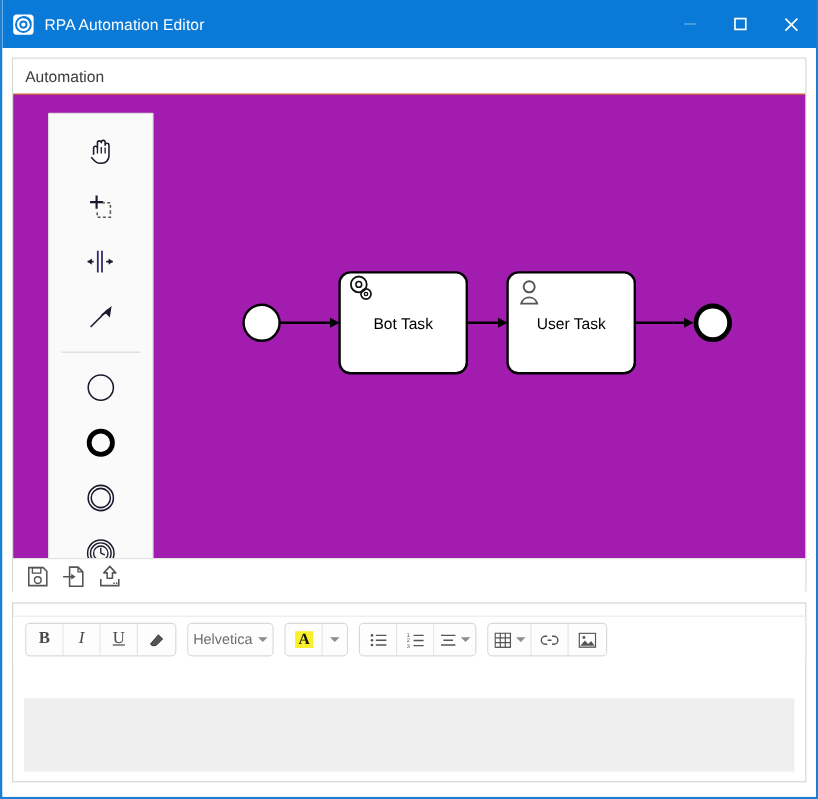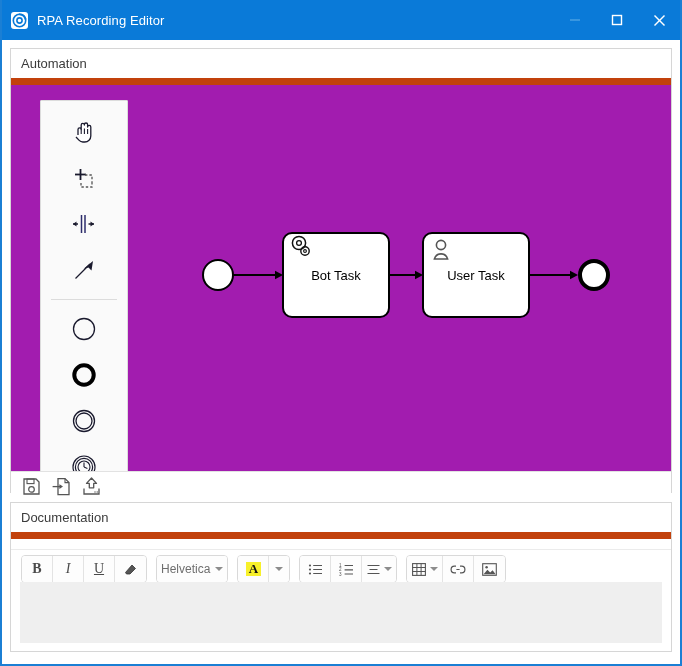--- a/index.html
+++ b/index.html
@@ -74,21 +74,21 @@
     padding: 8px 8px 0 8px;
     box-sizing: border-box;
   }
   .panel {
     border: 1px solid #d6d6d6;
     background: #ffffff;
     box-sizing: border-box;
   }
   .panel-header {
     height: 29px;
-    border-bottom: 7px solid #c2410c;
+    border-bottom: 1px solid #c2410c;
     display: flex;
     align-items: center;
     padding-left: 10px;
     font-size: 13px;
     color: #3b3b3b;
     background: #ffffff;
   }
   .automation-panel { height: 445px; position: relative; }
   .canvas {
     position: relative;
@@ -232,21 +232,21 @@
 <div class="window">
 
   <div class="titlebar">
     <div class="app-icon">
       <svg width="15" height="15" viewBox="0 0 15 15">
         <circle cx="7.5" cy="7.5" r="6.2" fill="none" stroke="#0a7ad8" stroke-width="1.6"></circle>
         <circle cx="7.5" cy="7.5" r="2.6" fill="none" stroke="#0a7ad8" stroke-width="1.6"></circle>
         <path d="M7.5 1.3 A6.2 6.2 0 0 1 13.5 6" fill="none" stroke="#0a7ad8" stroke-width="1.8" stroke-linecap="round"></path>
       </svg>
     </div>
-    <div class="title-text">RPA Recording Editor</div>
+    <div class="title-text">RPA Automation Editor</div>
     <div class="win-controls">
       <div class="win-btn min">
         <svg width="12" height="12" viewBox="0 0 12 12">
             <line x1="1" y1="6" x2="11" y2="6" stroke="#57a9e6" stroke-width="1.2"></line>
           </svg>
       </div>
       <div class="win-btn">
         <svg width="12" height="12" viewBox="0 0 12 12">
             <rect x="1.5" y="1.5" width="9" height="9" fill="none" stroke="#ffffff" stroke-width="1.4"></rect>
           </svg>
@@ -389,21 +389,20 @@
             <path d="M9.5 1 l5 5.4 h-2.8 v4.4 h-4.4 v-4.4 h-2.8 z" fill="none" stroke="#555" stroke-width="1.3" stroke-linejoin="round"></path>
             <path d="M2 11.6 v5.4 h15 v-5.4" fill="none" stroke="#555" stroke-width="1.3"></path>
             <circle cx="13" cy="15" r="0.7" fill="#555"></circle>
             <circle cx="15.2" cy="15" r="0.7" fill="#555"></circle>
           </svg>
         </div>
       </div>
     </div>
 
     <div class="panel doc-panel">
-      <div class="panel-header">Documentation</div>
 
       <div class="doc-inner">
 
         <div class="rte-toolbar">
 
           <div class="btn-group">
             <div class="rte-btn">
                 <span class="bold-g">B</span>
               </div>
             <div class="rte-btn">

